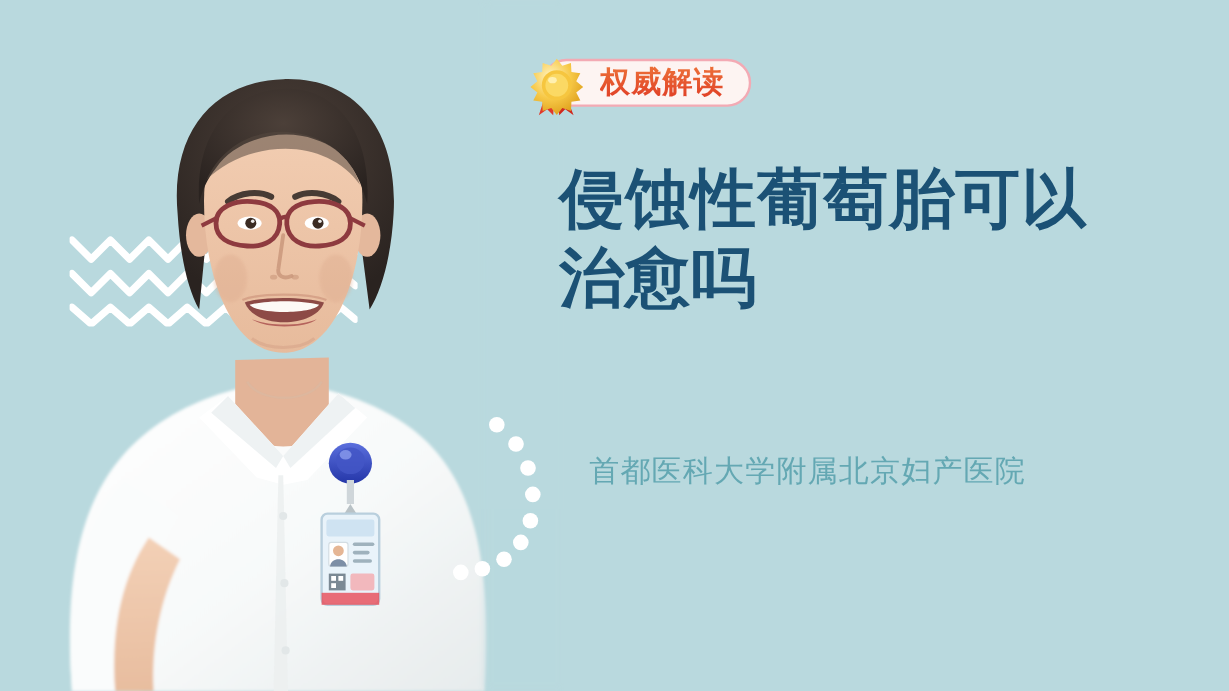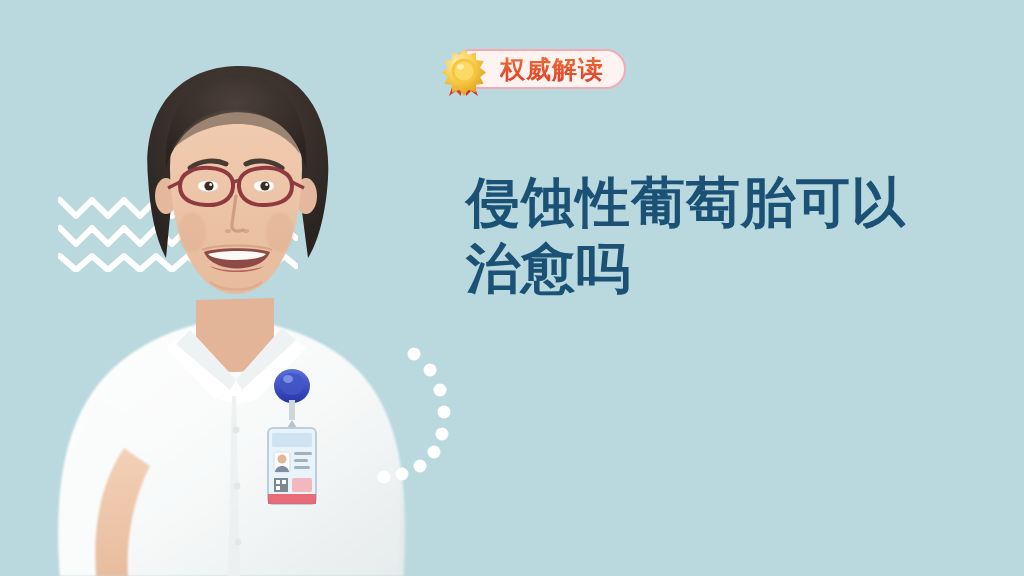--- a/index.html
+++ b/index.html
@@ -48,21 +48,21 @@
     white-space:nowrap;line-height:40px;
   }
   .medal{
     position:absolute;left:-16px;top:-5px;width:52px;height:54px;
   }
 
   
   .title{
     position:absolute;left:466px;top:133px;width:520px;
     font-size:54px;font-weight:bold;line-height:66px;
-    color:#1b5175;letter-spacing:1px;margin-top:36px;
+    color:#1b5175;letter-spacing:1px;
   }
   .title .line{display:block;white-space:nowrap;}
 
   
   .name-blob{
     position:absolute;left:519px;top:291px;width:310px;height:58px;
   }
   .name-blob svg{position:absolute;inset:0;}
   .name-text{
     position:absolute;inset:0;
@@ -263,15 +263,16 @@
     </div>
   </div>
 
   <div class="title">
     <span class="line">侵蚀性葡萄胎可以</span>
     <span class="line">治愈吗</span>
   </div>
 
 
   <div class="affil">
+    <div>首都医科大学附属北京妇产医院</div>
   </div>
 
 </div>
 
 </body></html>

